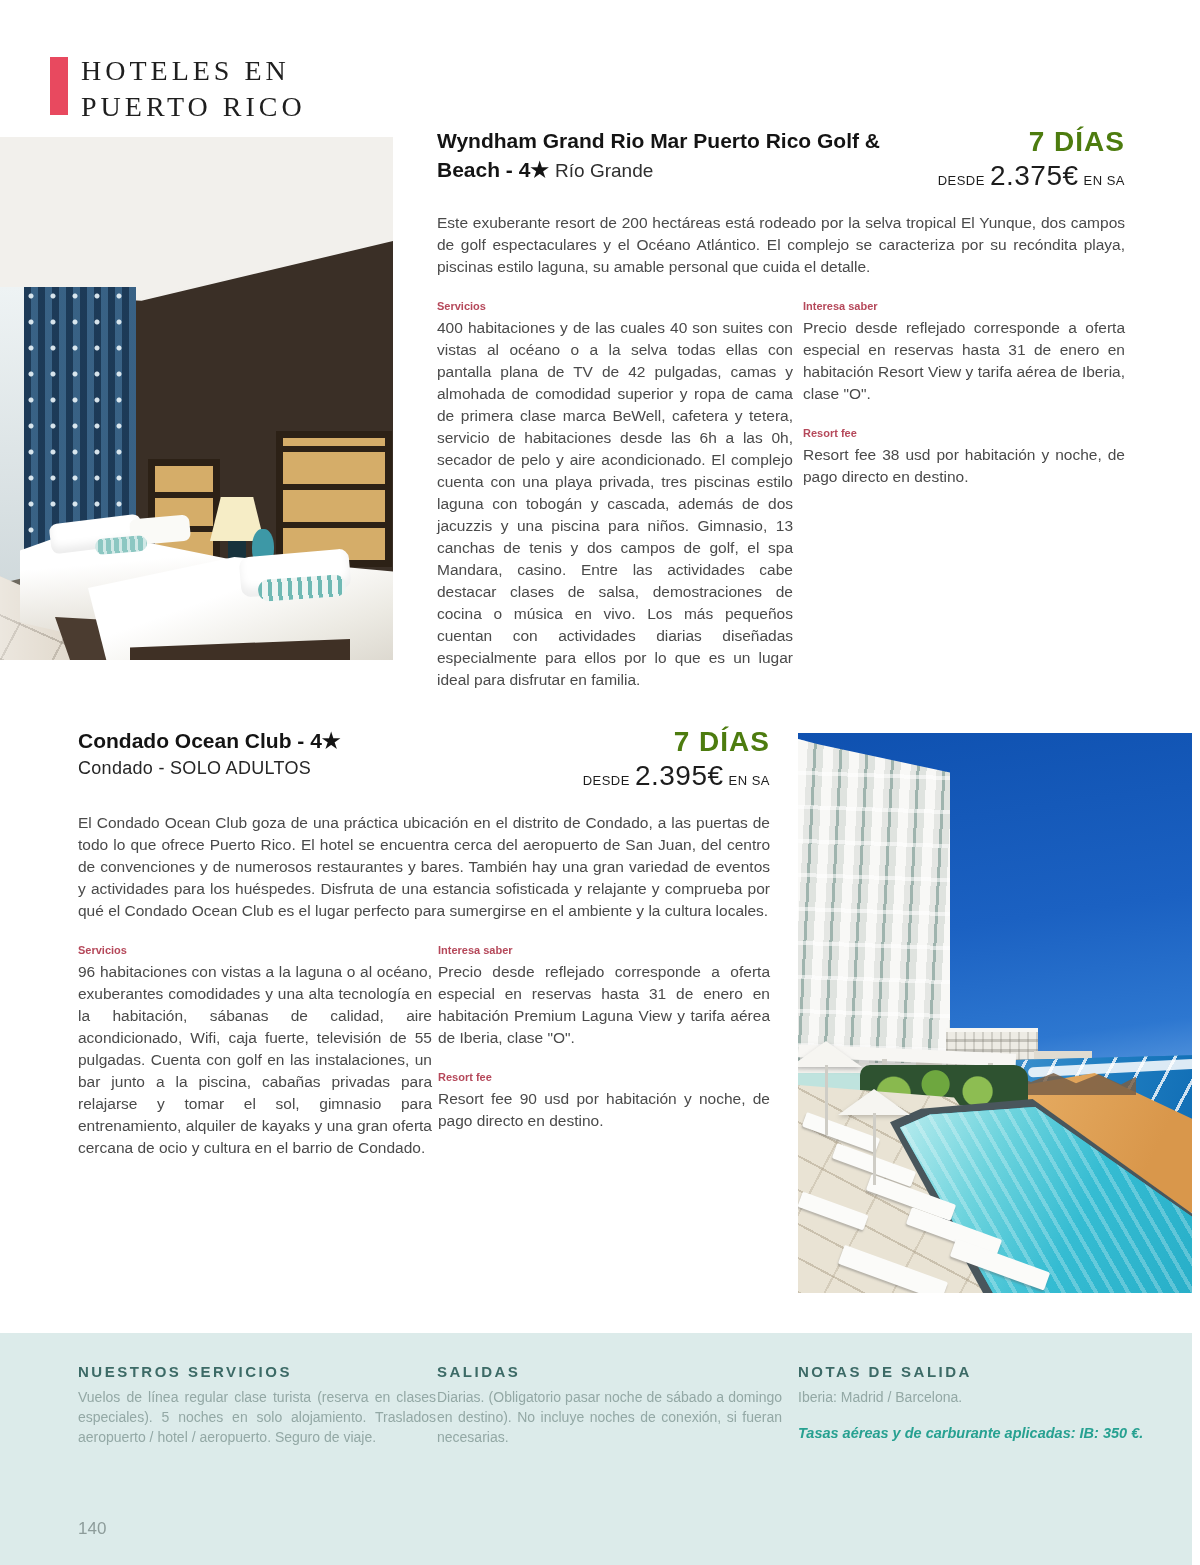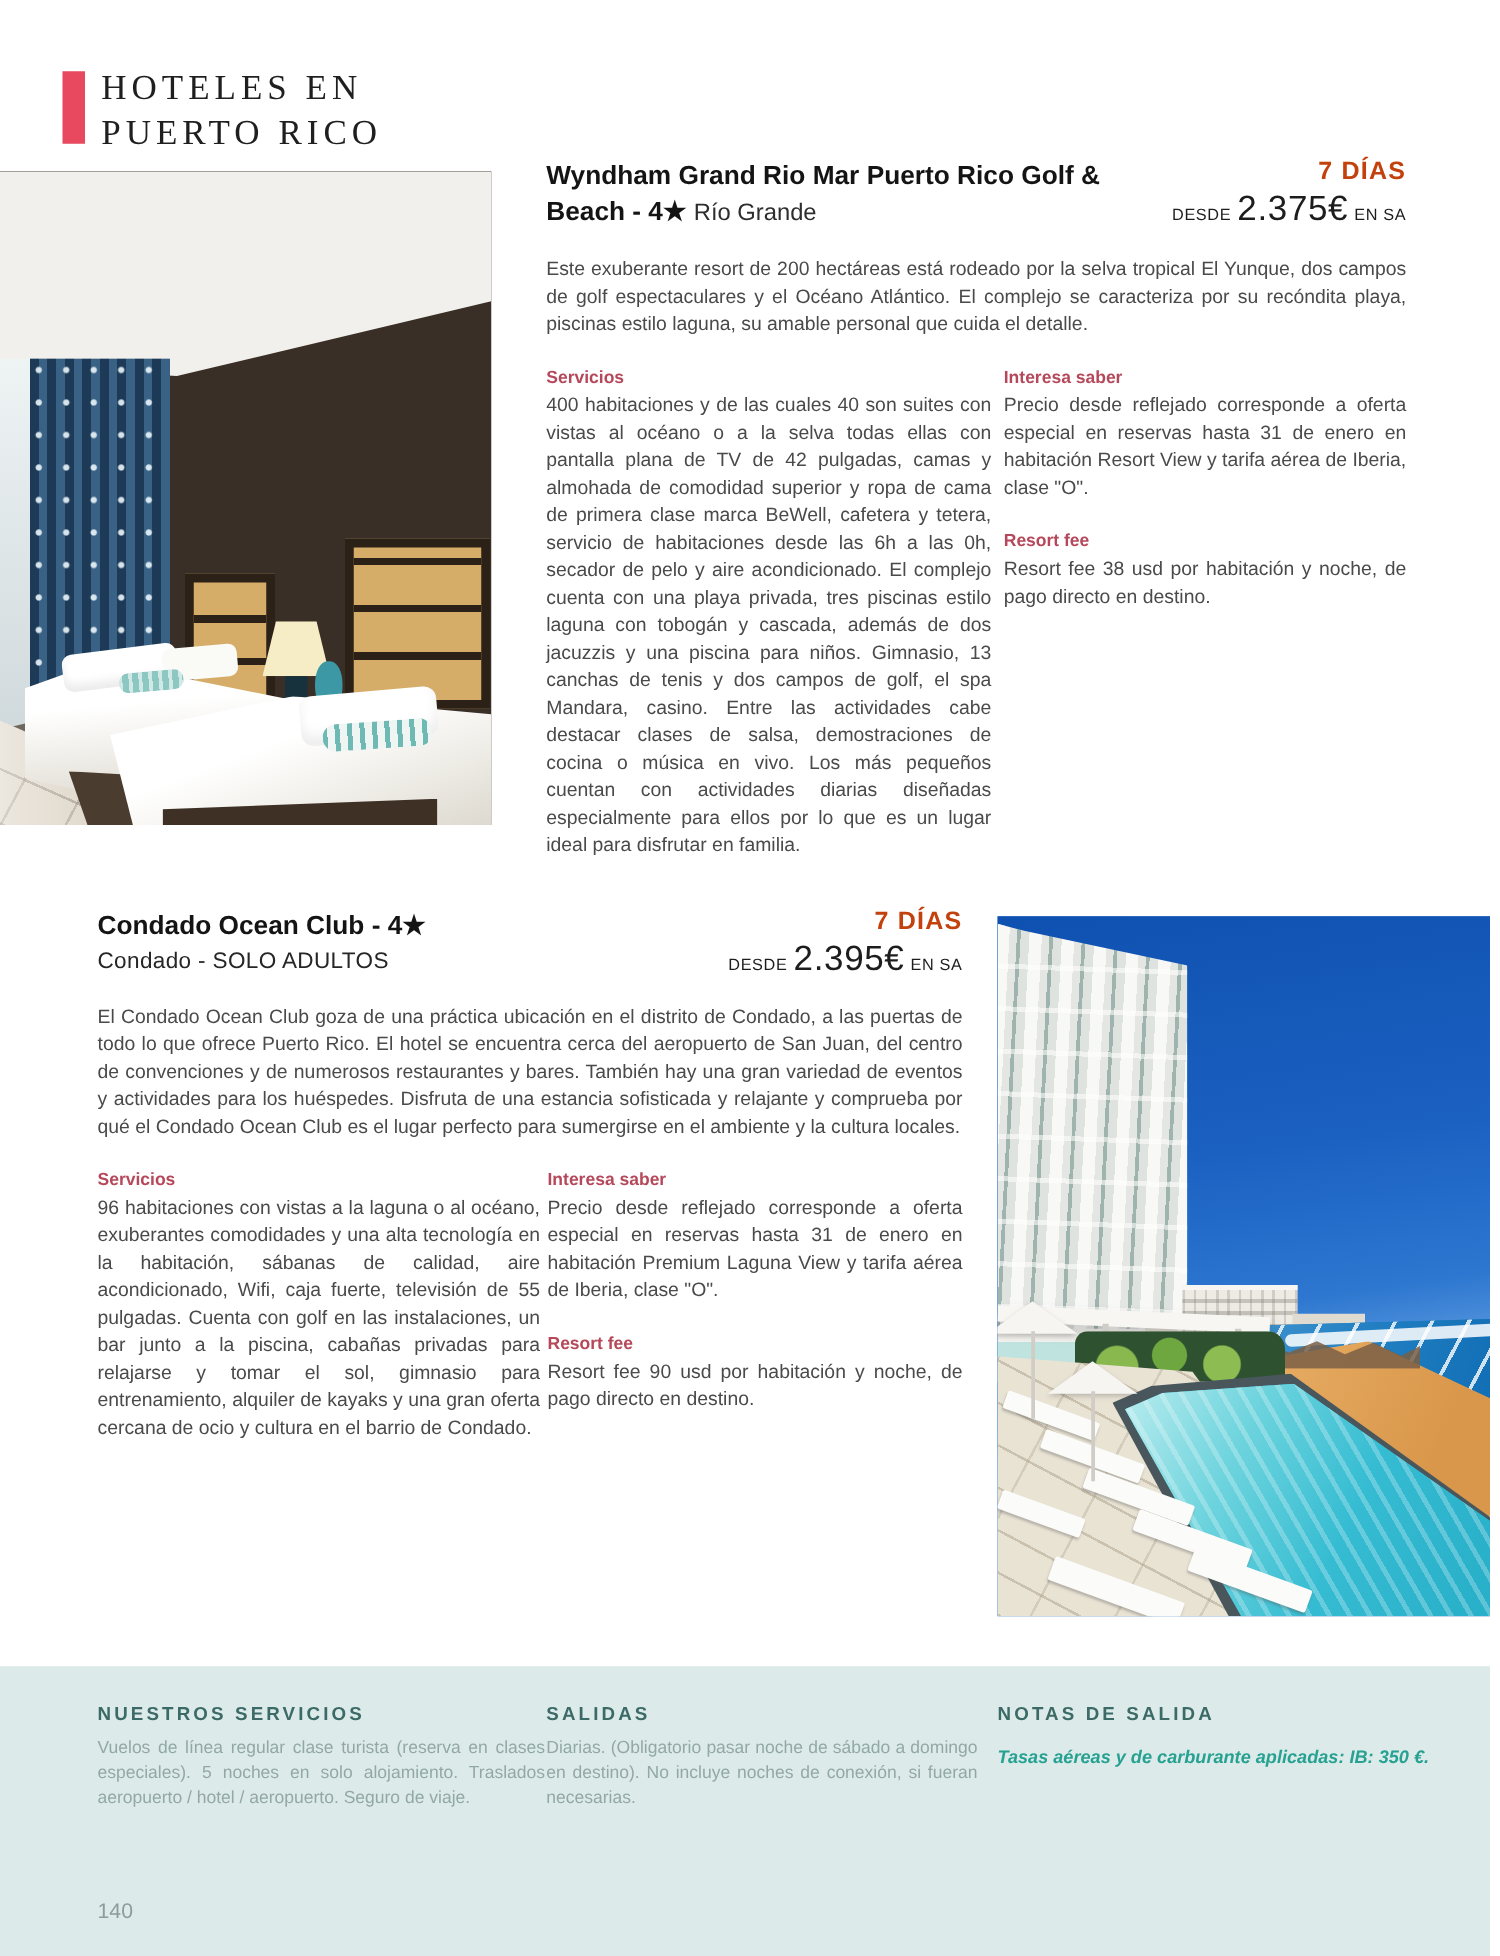--- a/index.html
+++ b/index.html
@@ -12,27 +12,27 @@
   .mast-title{font-family:"Liberation Serif",serif;font-size:28px;line-height:36px;
               letter-spacing:4px;color:#1f1f1f;}
 
   
   .h-head{display:flex;justify-content:space-between;align-items:flex-start;}
   .h-title{font-size:21px;line-height:29px;color:#141414;}
   .h-title .bold{font-weight:bold;text-align:center;}
   .h-title .light{font-weight:normal;font-size:19px;color:#2e2e2e;}
   .subtitle{font-size:18px;color:#262626;margin-top:3px;letter-spacing:.3px;}
   .price{text-align:right;white-space:nowrap;}
-  .days{font-size:20px;font-weight:bold;letter-spacing:1px;color:#c2410c;}
+  .days{font-size:28px;font-weight:bold;letter-spacing:1px;color:#4d7c0f;}
   .fromline{margin-top:2px;color:#1d1d1d;letter-spacing:.5px;}
   .desde,.ensa{font-size:13px;}
   .amount{font-size:28px;}
   .desc{margin:20px 0 0;font-size:15.5px;line-height:22px;color:#4a4a4a;text-align:justify;}
   .cols{display:flex;margin-top:22px;}
-  .red-h{font-size:14px;font-weight:bold;color:#b5485a;margin:0 0 5px;}
+  .red-h{font-size:11px;font-weight:bold;color:#b5485a;margin:0 0 5px;}
   .red-h.gap{margin-top:22px;}
   .col p{margin:0;font-size:15.5px;line-height:22px;color:#4a4a4a;text-align:justify;}
 
   .hotel1{position:absolute;left:437px;top:126px;width:688px;}
   .hotel1 .h-title{width:470px;}
   .hotel1 .col-a{width:356px;margin-right:10px;}
   .hotel1 .col-b{flex:1;}
 
   .hotel2{position:absolute;left:78px;top:726px;width:692px;}
   .hotel2 .col-a{width:354px;margin-right:6px;}
@@ -298,19 +298,20 @@
     <div class="f-col f1">
       <h4 class="f-h">NUESTROS SERVICIOS</h4>
       <p class="f-b">Vuelos de línea regular clase turista (reserva en clases especiales). 5 noches en solo alojamiento. Traslados aeropuerto / hotel / aeropuerto. Seguro de viaje.</p>
     </div>
     <div class="f-col f2">
       <h4 class="f-h">SALIDAS</h4>
       <p class="f-b">Diarias. (Obligatorio pasar noche de sábado a domingo en destino). No incluye noches de conexión, si fueran necesarias.</p>
     </div>
     <div class="f-col f3">
       <h4 class="f-h">NOTAS DE SALIDA</h4>
+      <p class="f-b">Iberia: Madrid / Barcelona.</p>
       <p class="f-tasas">Tasas aéreas y de carburante aplicadas: IB: 350 €.</p>
     </div>
   </footer>
 
   <div class="page-num">140</div>
 
 </div>
 
 </body></html>

